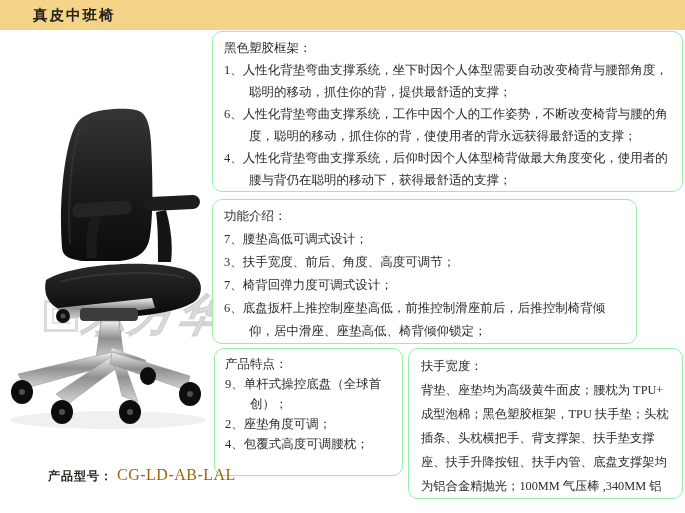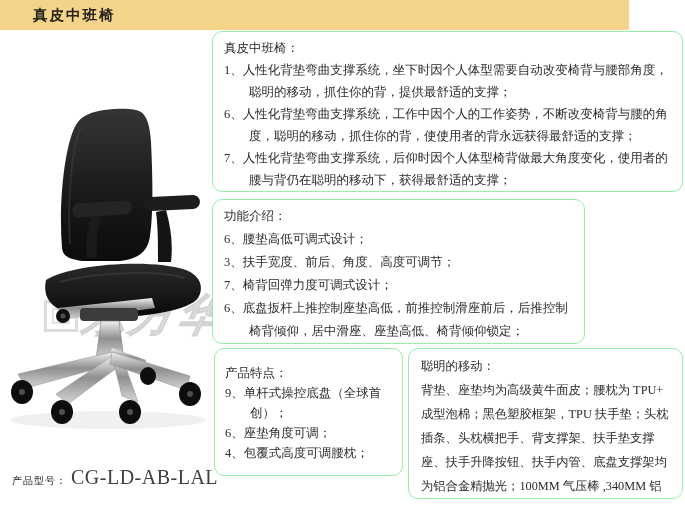--- a/index.html
+++ b/index.html
@@ -3,21 +3,21 @@
 <meta charset="utf-8">
 <style>
   html,body { margin:0; padding:0; background:#ffffff; }
   .canvas {
     position:relative; width:685px; height:513px; background:#ffffff;
     overflow:hidden; font-family:"Liberation Serif","DejaVu Serif",serif;
     color:#2b2b2b;
   }
   
   .band {
-    position:absolute; left:0; top:0; width:629px; height:30px;
+    position:absolute; left:0; top:0; width:685px; height:30px;
     background:#F3D488;
   }
   .title {
     position:absolute; left:33px; top:6px; font-size:14.5px; font-weight:bold;
     color:#26221a; letter-spacing:2px;
   }
   
   .photo { position:absolute; left:0; top:30px; width:213px; height:440px; }
   .watermark {
     position:absolute; left:44px; top:256px; display:flex; align-items:center;
@@ -37,29 +37,29 @@
     transform:skewX(-12deg); letter-spacing:3px; white-space:nowrap;
   }
   .photo svg { position:absolute; left:0; top:0; }
   
   .gbox {
     position:absolute; box-sizing:border-box; background:#ffffff;
     border:1px solid #97EFA9; border-radius:10px; overflow:hidden;
     font-size:12.5px;
   }
   .box1 { left:212px; top:31px;  width:471px; height:161px; padding:5px 12px 0 11px; line-height:22px; }
-  .box2 { left:212px; top:199px; width:373px; height:145px; padding:5px 12px 0 11px; line-height:23px; }
-  .box3 { left:214px; top:348px; width:189px; height:128px; padding:14px 8px 0 10px; line-height:20px; }
+  .box2 { left:212px; top:199px; width:425px; height:145px; padding:5px 12px 0 11px; line-height:23px; }
+  .box3 { left:214px; top:348px; width:189px; height:128px; padding:5px 8px 0 10px; line-height:20px; }
   .box4 { left:408px; top:348px; width:275px; height:151px; padding:5px 10px 0 12px; line-height:24px; font-size:12.3px; }
   .plabel { white-space:nowrap; }
   .num-item { padding-left:25px; text-indent:-25px; }
   
   .model { position:absolute; left:12px; top:466px; white-space:nowrap; }
-  .model-label { font-size:10px; font-weight:normal; color:#26221a; letter-spacing:1px; }
-  .model-value { font-size:20px; color:#404040; letter-spacing:0.5px;margin-top:48px; }
+  .model-label { font-size:12px; font-weight:bold; color:#26221a; letter-spacing:1px;margin-left:36px; }
+  .model-value { font-size:16px; color:#a16207; letter-spacing:0.5px;margin-top:48px; }
 </style>
 </head>
 <body>
 
 <div class="canvas">
 
   <div class="band">
     <span class="title">真皮中班椅</span>
   </div>
 
@@ -123,44 +123,44 @@
       <g fill="#4f4f4f">
         <circle cx="22" cy="362" r="3"></circle>
         <circle cx="62" cy="382" r="3"></circle>
         <circle cx="130" cy="382" r="3"></circle>
         <circle cx="190" cy="364" r="3"></circle>
       </g>
     </svg>
   </div>
 
   <div class="gbox box1">
-    <div class="plabel">真皮中班椅：</div>
+    <div class="plabel">黑色塑胶框架：</div>
     <div class="num-item">1、人性化背垫弯曲支撑系统，坐下时因个人体型需要自动改变椅背与腰部角度，聪明的移动，抓住你的背，提供最舒适的支撑；</div>
     <div class="num-item">6、人性化背垫弯曲支撑系统，工作中因个人的工作姿势，不断改变椅背与腰的角度，聪明的移动，抓住你的背，使使用者的背永远获得最舒适的支撑；</div>
-    <div class="num-item">7、人性化背垫弯曲支撑系统，后仰时因个人体型椅背做最大角度变化，使用者的腰与背仍在聪明的移动下，获得最舒适的支撑；</div>
+    <div class="num-item">4、人性化背垫弯曲支撑系统，后仰时因个人体型椅背做最大角度变化，使用者的腰与背仍在聪明的移动下，获得最舒适的支撑；</div>
   </div>
 
   <div class="gbox box2">
     <div class="plabel">功能介绍：</div>
-    <div class="num-item">6、腰垫高低可调式设计；</div>
+    <div class="num-item">7、腰垫高低可调式设计；</div>
     <div class="num-item">3、扶手宽度、前后、角度、高度可调节；</div>
     <div class="num-item">7、椅背回弹力度可调式设计；</div>
     <div class="num-item">6、底盘扳杆上推控制座垫高低，前推控制滑座前后，后推控制椅背倾仰，居中滑座、座垫高低、椅背倾仰锁定；</div>
   </div>
 
   <div class="gbox box3">
     <div class="plabel">产品特点：</div>
     <div class="num-item">9、单杆式操控底盘（全球首创）；</div>
-    <div class="num-item">6、座垫角度可调；</div>
+    <div class="num-item">2、座垫角度可调；</div>
     <div class="num-item">4、包覆式高度可调腰枕；</div>
 
   </div>
 
   <div class="gbox box4">
-    <div class="plabel">聪明的移动：</div>
+    <div class="plabel">扶手宽度：</div>
     <div class="mat-body">背垫、座垫均为高级黄牛面皮；腰枕为 TPU+ 成型泡棉；黑色塑胶框架，TPU 扶手垫；头枕插条、头枕横把手、背支撑架、扶手垫支撑座、扶手升降按钮、扶手内管、底盘支撑架均为铝合金精抛光；100MM 气压棒 ,340MM 铝合金精抛光椅脚 ,65MM PU 滑轮</div>
   </div>
 
   <div class="model">
     <span class="model-label">产品型号：</span>
     <span class="model-value">CG-LD-AB-LAL</span>
   </div>
 
 </div>
 

